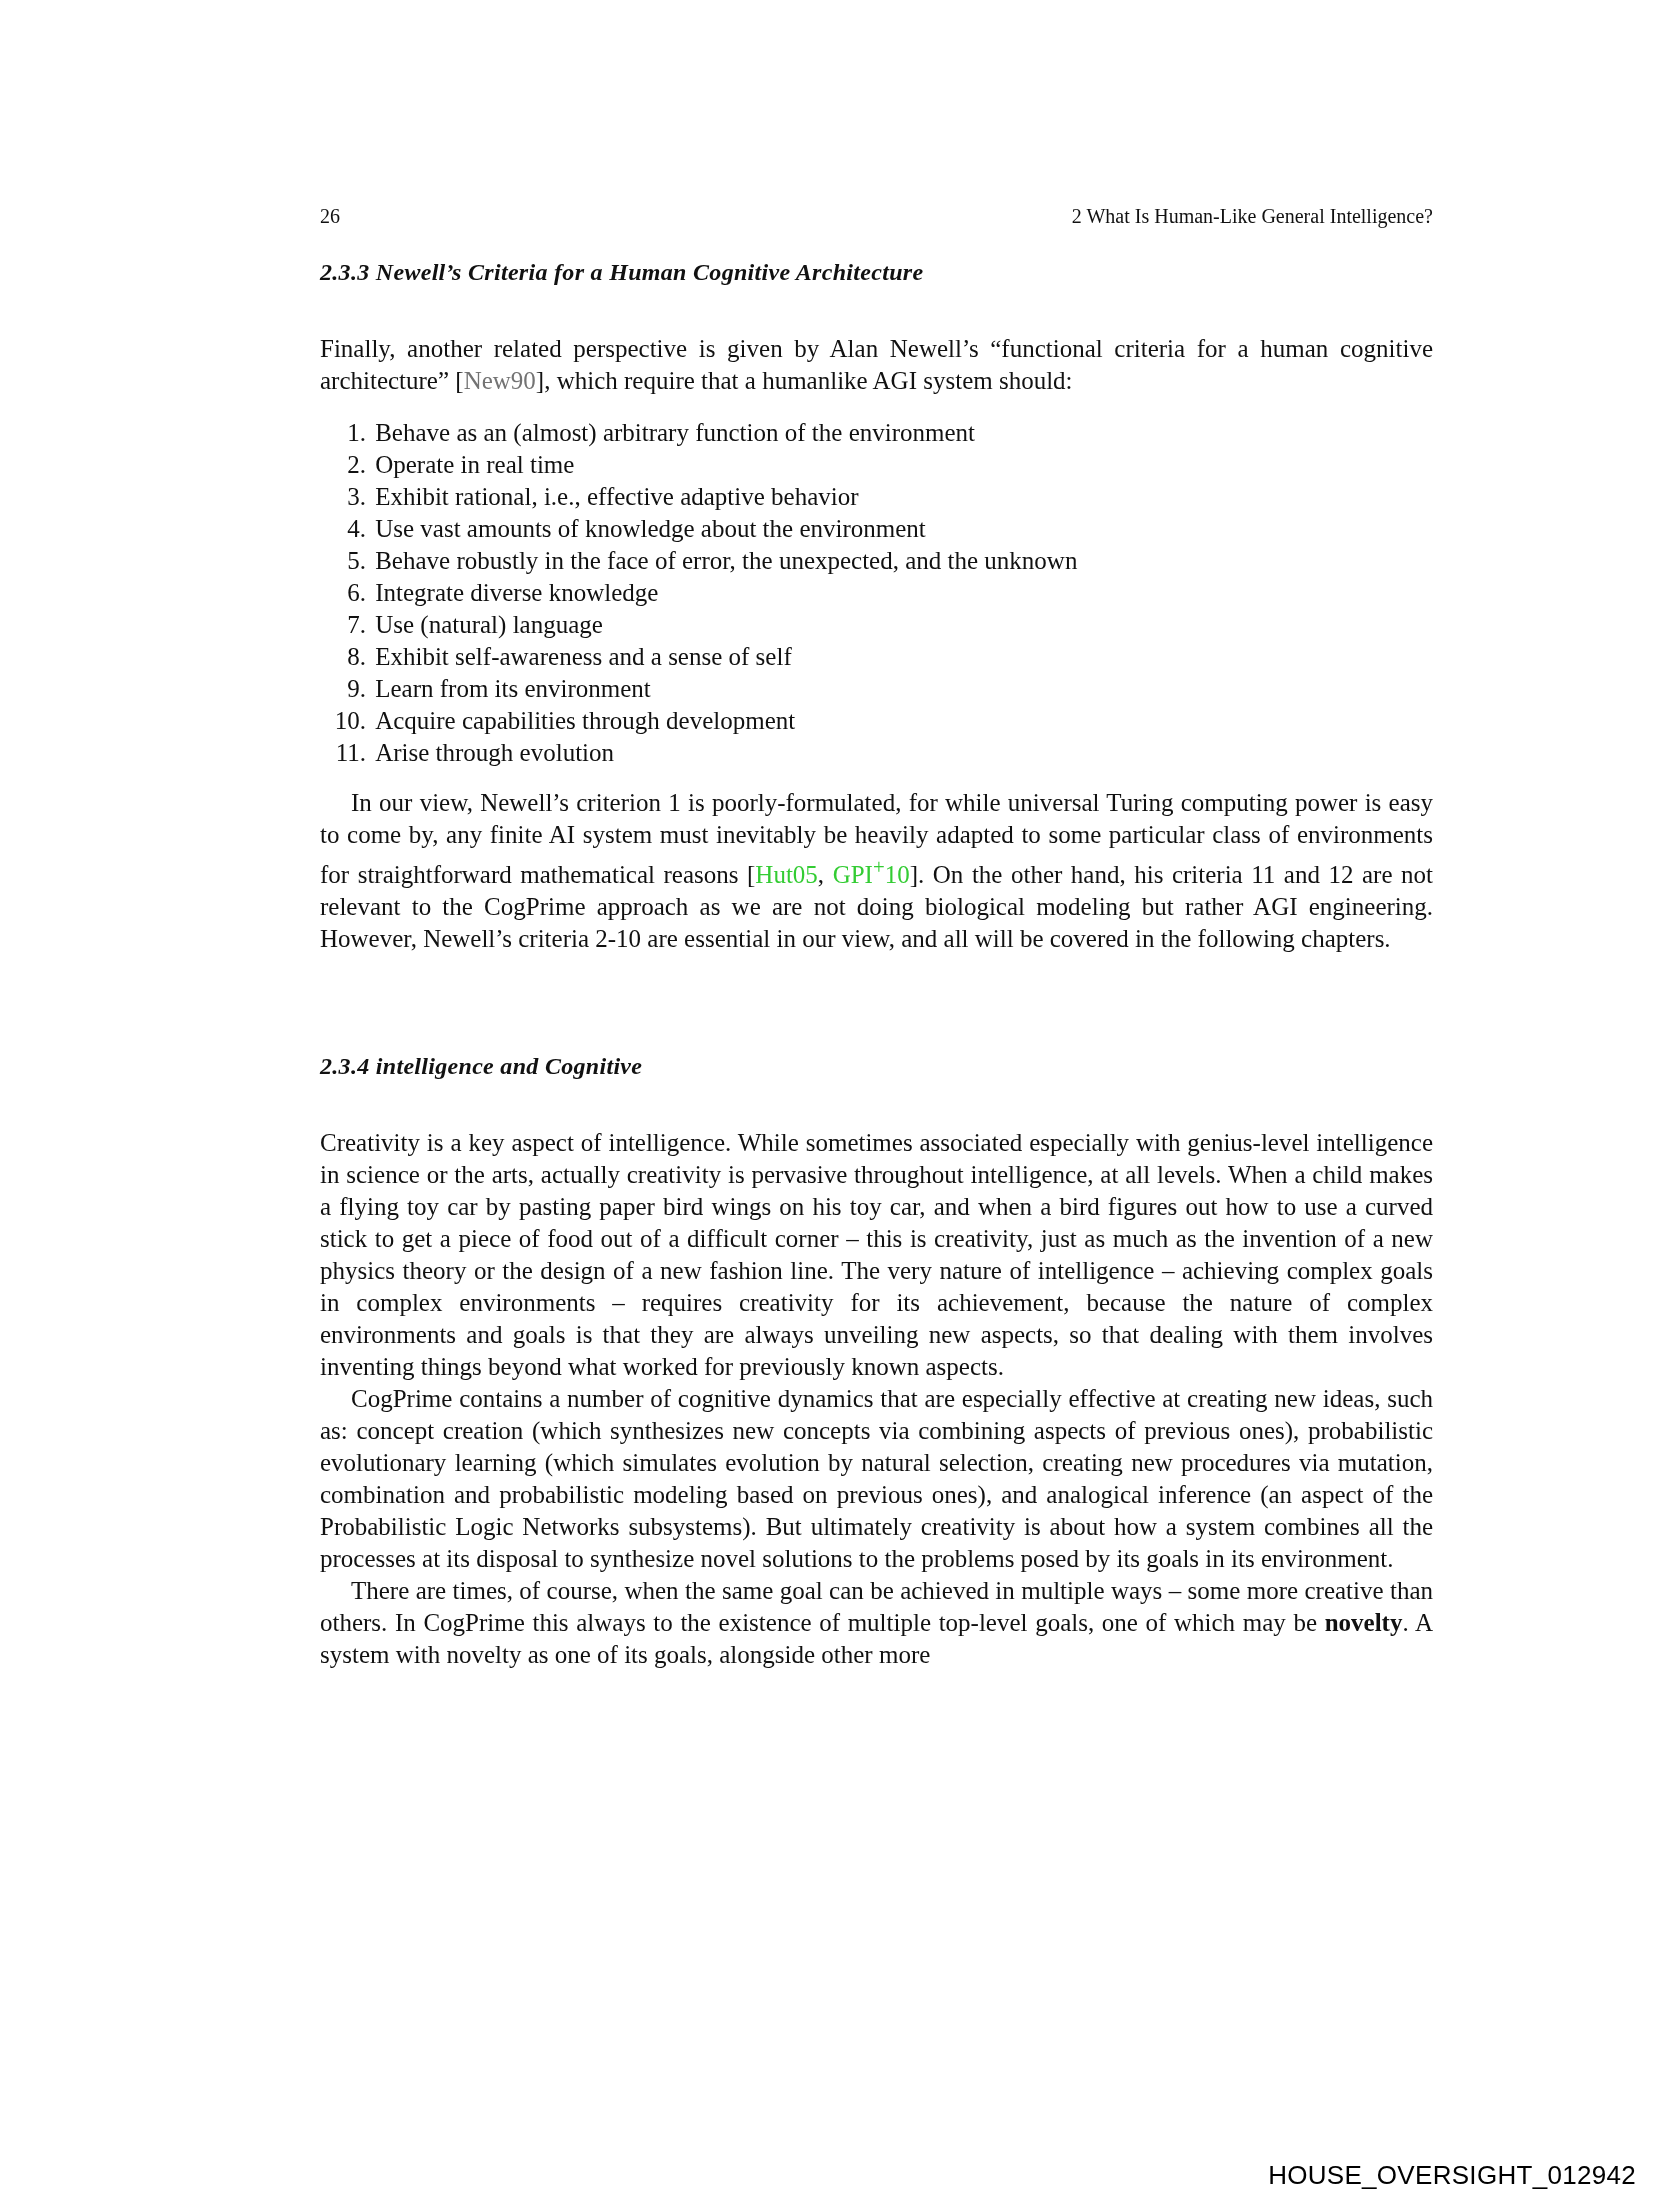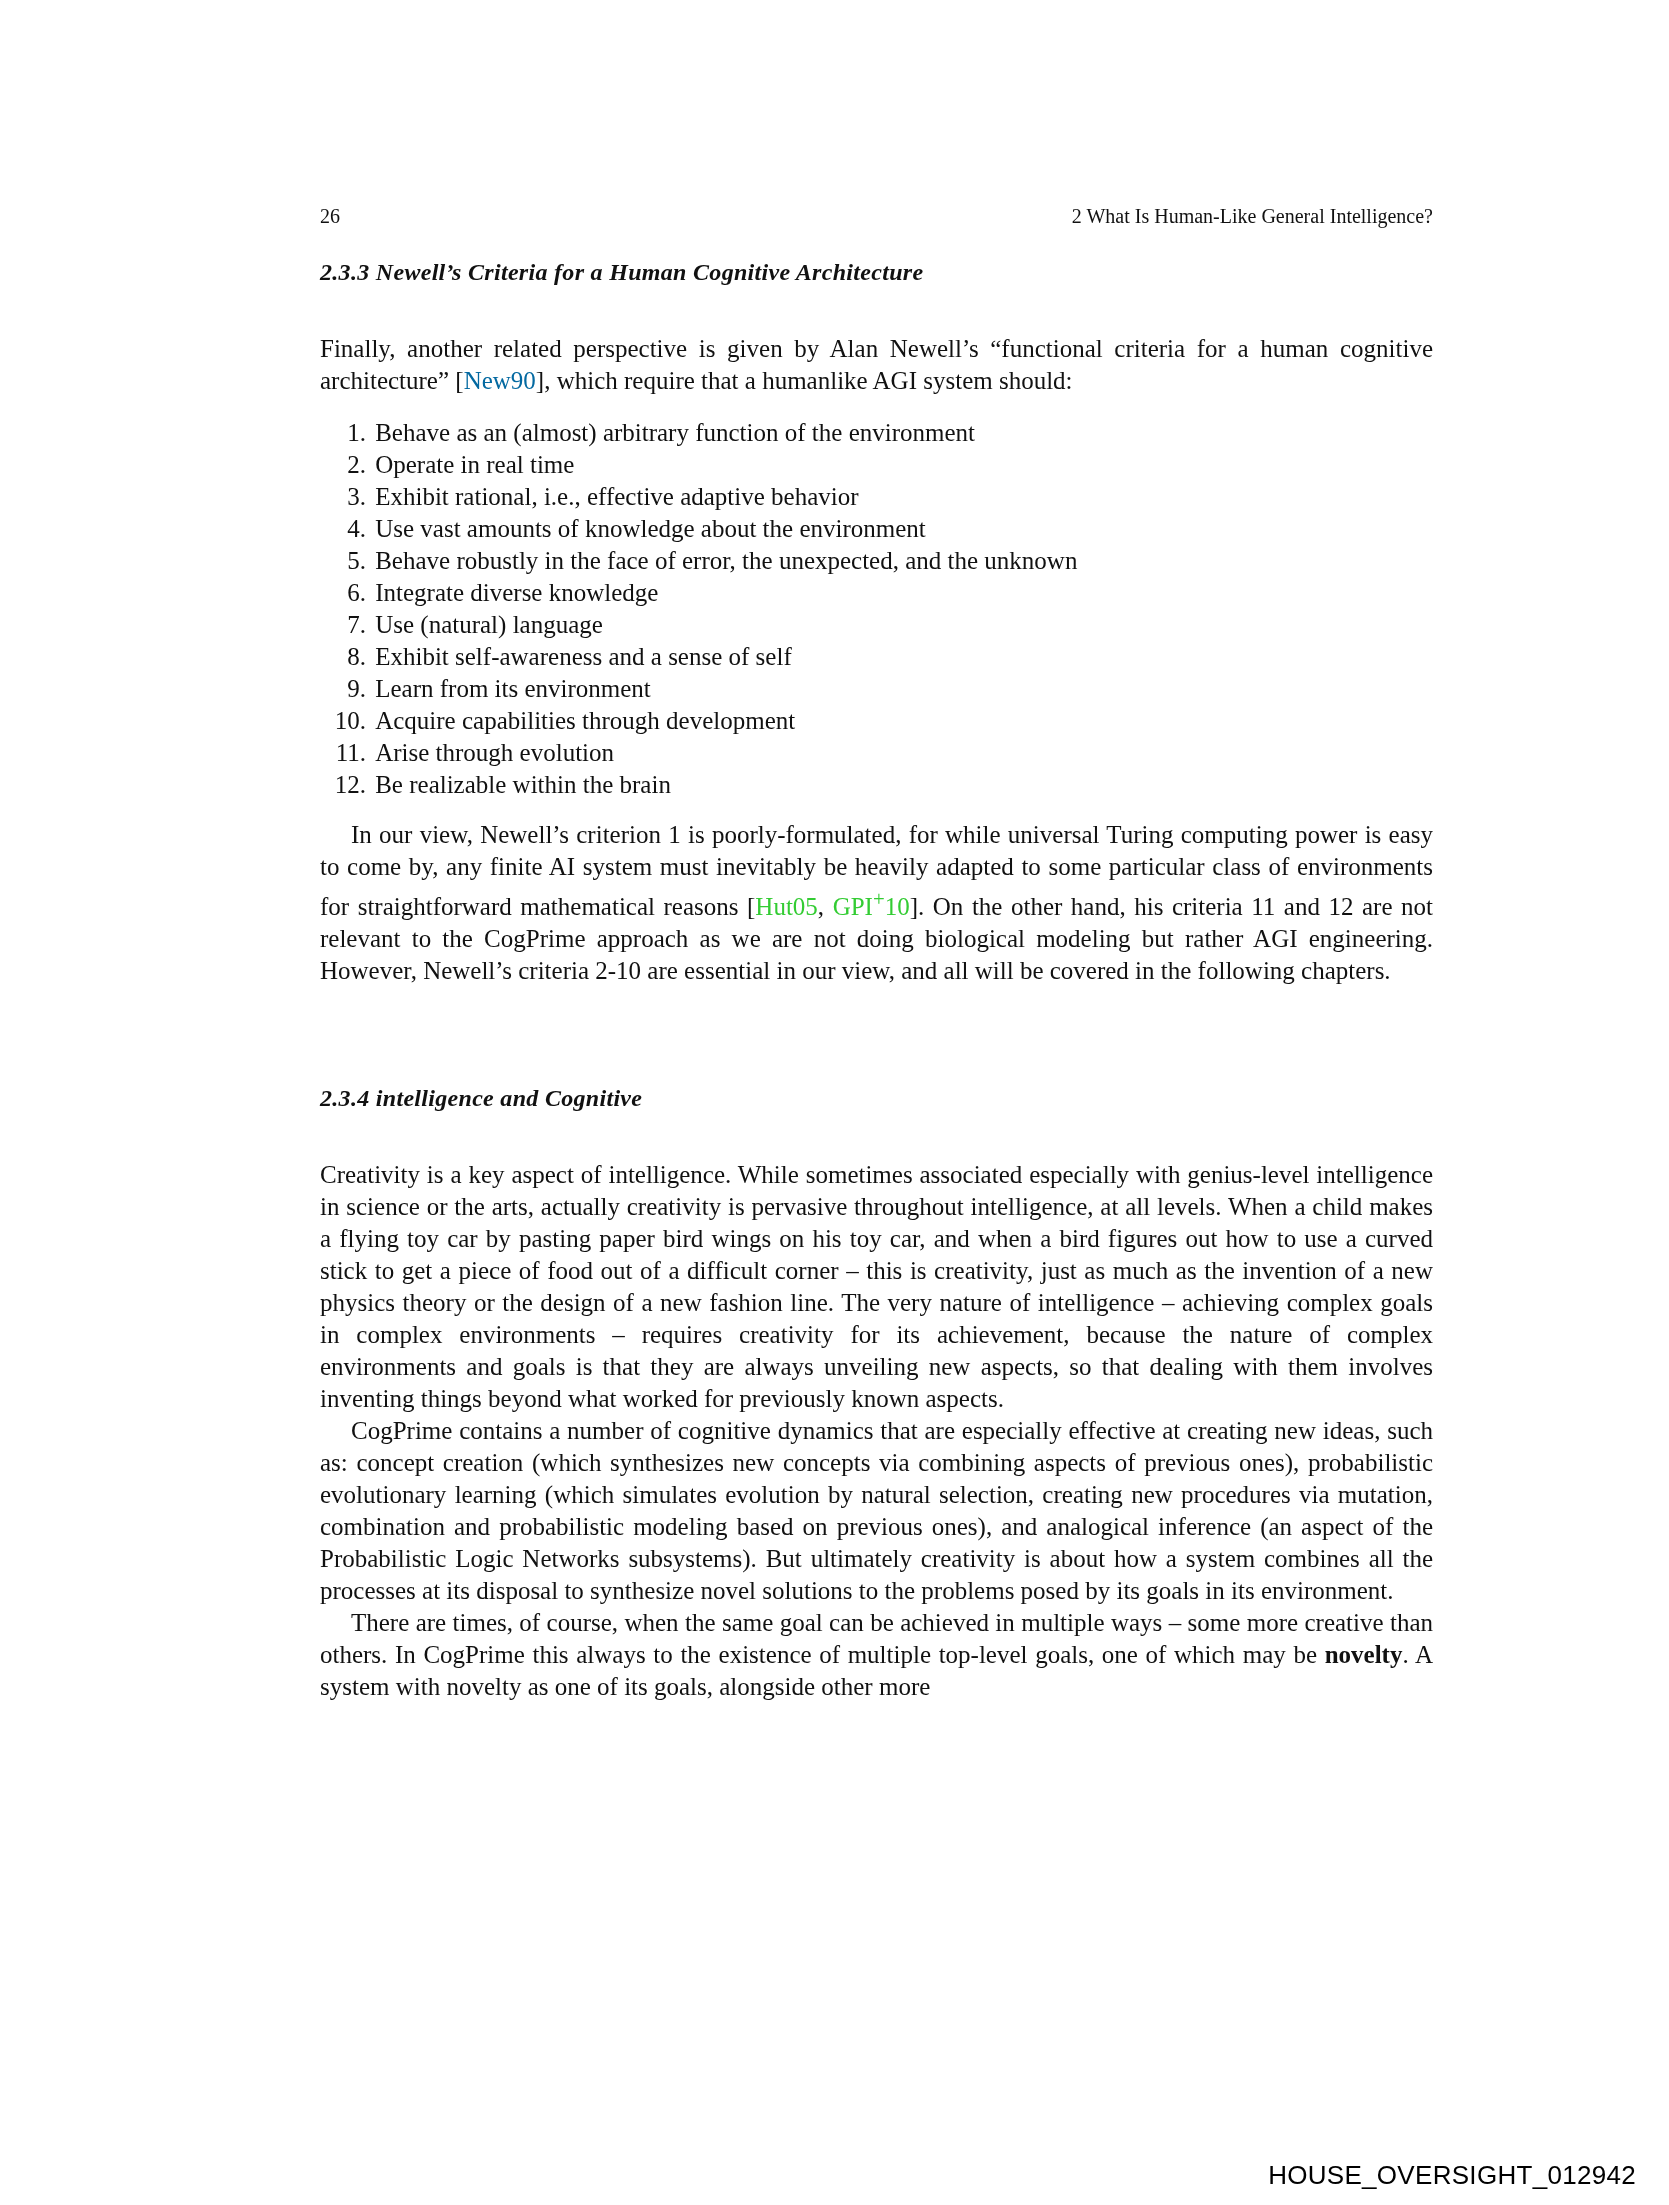--- a/index.html
+++ b/index.html
@@ -25,21 +25,21 @@
 <body>
 
 <div class="page">
   <div class="running-head">
     <span>26</span>
     <span>2 What Is Human-Like General Intelligence?</span>
   </div>
 
   <h2 class="section-title">2.3.3 Newell’s Criteria for a Human Cognitive Architecture</h2>
 
-  <p class="para first"><span>Finally, another related perspective is given by Alan Newell’s “functional criteria for a human cognitive architecture” [</span><span class="cite" style="color: #0369a1;">New90</span><span>], which require that a humanlike AGI system should:</span></p>
+  <p class="para first"><span>Finally, another related perspective is given by Alan Newell’s “functional criteria for a human cognitive architecture” [</span><span class="cite" style="color: #737373;">New90</span><span>], which require that a humanlike AGI system should:</span></p>
 
   <ol class="criteria" id="criteria-list">
       <li>
         <span class="num">1.</span>
         <span>Behave as an (almost) arbitrary function of the environment</span>
       </li>
       <li>
         <span class="num">2.</span>
         <span>Operate in real time</span>
       </li>
@@ -72,24 +72,20 @@
         <span>Learn from its environment</span>
       </li>
       <li>
         <span class="num">10.</span>
         <span>Acquire capabilities through development</span>
       </li>
       <li>
         <span class="num">11.</span>
         <span>Arise through evolution</span>
       </li>
-      <li>
-        <span class="num">12.</span>
-        <span>Be realizable within the brain</span>
-      </li>
     </ol>
 
   <p class="para indent after-list"><span>In our view, Newell’s criterion 1 is poorly-formulated, for while universal Turing computing power is easy to come by, any finite AI system must inevitably be heavily adapted to some particular class of environments for straightforward mathematical reasons [</span><span class="cite" style="color: rgb(51, 204, 51);">Hut05</span><span>, </span><span class="cite" style="color: rgb(51, 204, 51);"><span>GPI</span><sup>+</sup><span>10</span></span><span>]. On the other hand, his criteria 11 and 12 are not relevant to the CogPrime approach as we are not doing biological modeling but rather AGI engineering. However, Newell’s criteria 2-10 are essential in our view, and all will be covered in the following chapters.</span></p>
 
   <div class="section2">
     <h2 class="section-title">2.3.4 intelligence and Cognitive</h2>
     <p class="para first">Creativity is a key aspect of intelligence. While sometimes associated especially with genius-level intelligence in science or the arts, actually creativity is pervasive throughout intelligence, at all levels. When a child makes a flying toy car by pasting paper bird wings on his toy car, and when a bird figures out how to use a curved stick to get a piece of food out of a difficult corner – this is creativity, just as much as the invention of a new physics theory or the design of a new fashion line. The very nature of intelligence – achieving complex goals in complex environments – requires creativity for its achievement, because the nature of complex environments and goals is that they are always unveiling new aspects, so that dealing with them involves inventing things beyond what worked for previously known aspects.</p>
     <p class="para indent">CogPrime contains a number of cognitive dynamics that are especially effective at creating new ideas, such as: concept creation (which synthesizes new concepts via combining aspects of previous ones), probabilistic evolutionary learning (which simulates evolution by natural selection, creating new procedures via mutation, combination and probabilistic modeling based on previous ones), and analogical inference (an aspect of the Probabilistic Logic Networks subsystems). But ultimately creativity is about how a system combines all the processes at its disposal to synthesize novel solutions to the problems posed by its goals in its environment.</p>
     <p class="para indent"><span>There are times, of course, when the same goal can be achieved in multiple ways – some more creative than others. In CogPrime this always to the existence of multiple top-level goals, one of which may be </span><span class="bold">novelty</span><span>. A system with novelty as one of its goals, alongside other more</span></p>
   </div>

